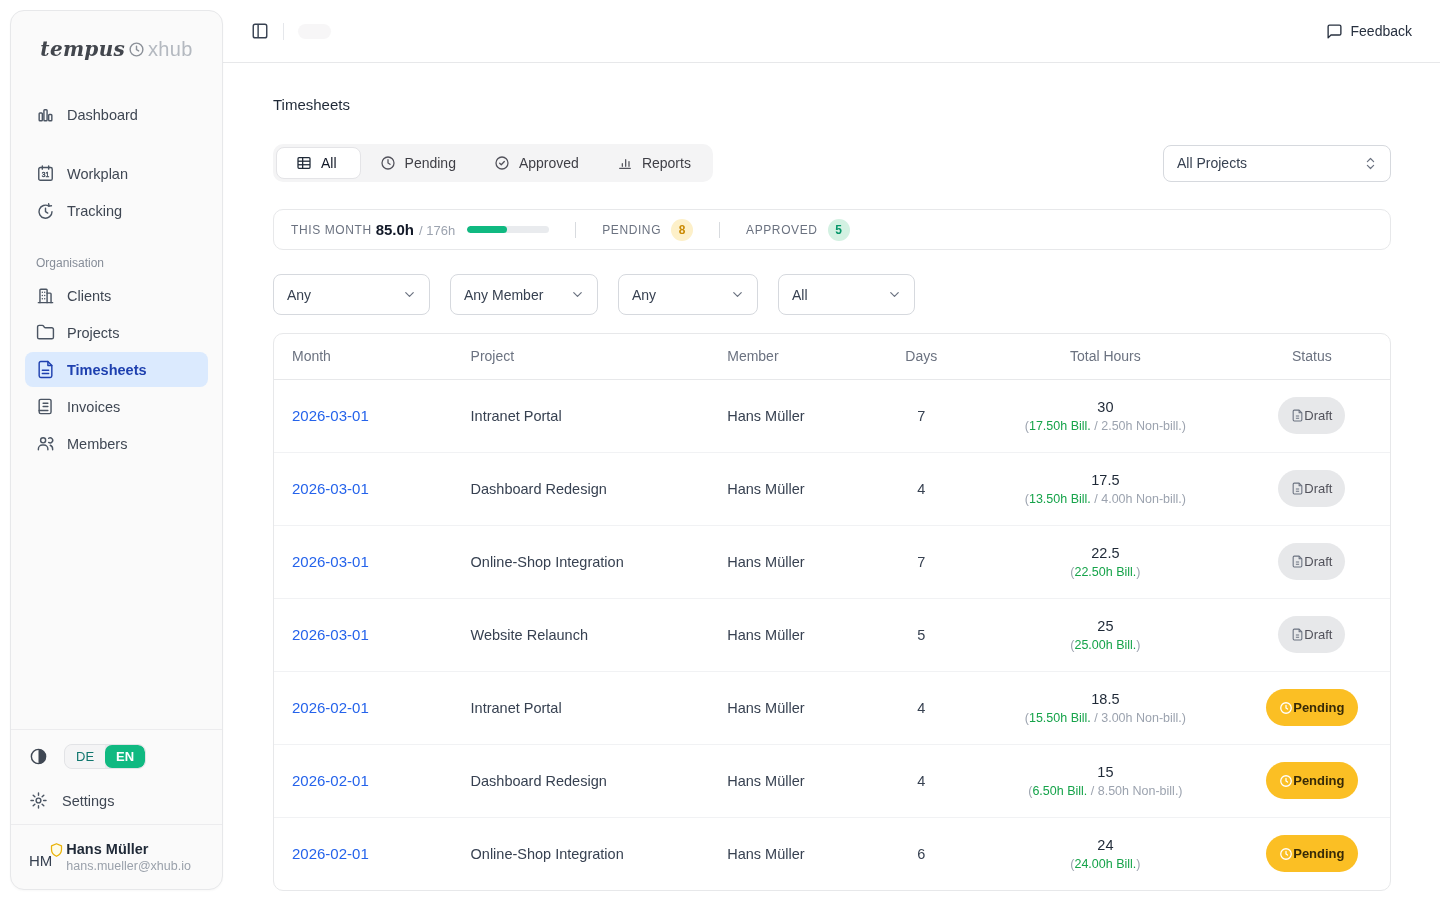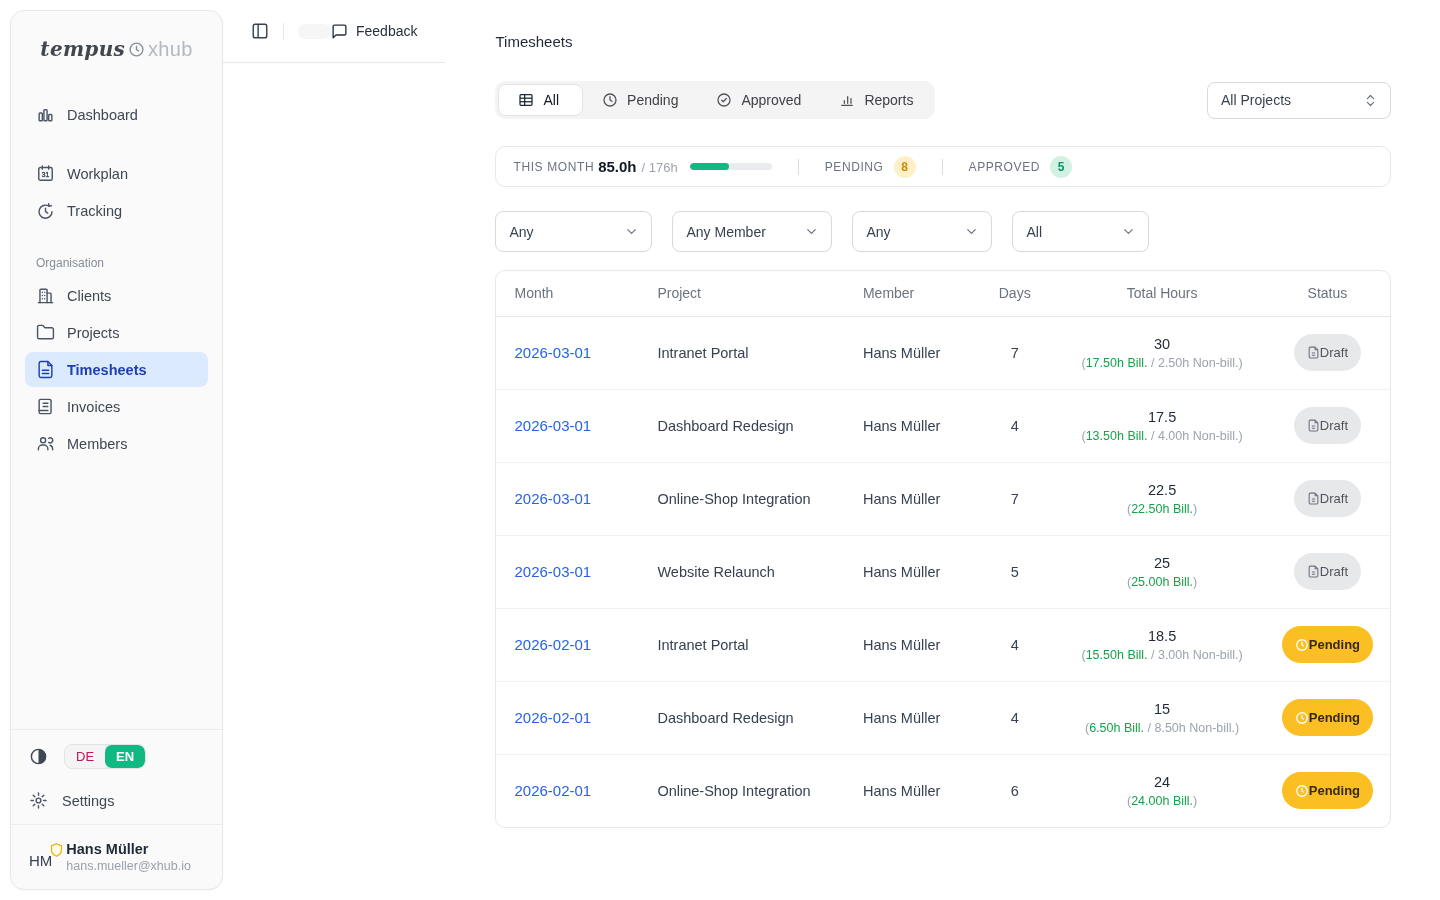--- a/index.html
+++ b/index.html
@@ -22,36 +22,36 @@
   .nav-item svg { color:#4b5563; flex:0 0 auto; }
   .nav-item.active { background:#dbeafe; color:#1e40af; font-weight:700; }
   .nav-item.active svg { color:#1e40af; }
   .nav-gap { height:22px; }
   .nav-section { font-size:12px; color:#868d98; padding:0 11px; margin:4px 0 8px; }
   .sb-spacer { flex:1; }
   .sb-footer { border-top:1px solid #ececee; padding:14px 18px 12px; }
   .lang-row { display:flex; align-items:center; gap:16px; margin-bottom:16px; }
   .lang-row > svg { color:#3f4753; }
   .lang-toggle { display:flex; background:#e9eaec; border:1px solid #e2e3e6; border-radius:8px; overflow:hidden; }
-  .lang-de { padding:4px 11px; font-size:13px; color:#be185d; background:#f4f4f5; }
+  .lang-de { padding:4px 11px; font-size:13px; color:#0f766e; background:#f4f4f5; }
   .lang-en { padding:4px 11px; font-size:13px; color:#fff; font-weight:700;
     background:#10b981; border-radius:7px; }
   .settings-row { display:flex; align-items:center; gap:14px; font-size:14.5px;
     color:#3f4753; padding:6px 0 2px; cursor:pointer; }
   .settings-row svg { color:#4b5563; }
   .user-row { border-top:1px solid #ececee; padding:16px 18px; display:flex;
     align-items:center; gap:14px; }
   .avatar-wrap { position:relative; padding-top:8px; }
   .avatar-initials { font-size:15px; color:#374151; }
   .shield-badge { position:absolute; top:-2px; right:-12px; }
   .user-name { font-size:14.5px; font-weight:700; color:#1f2937; }
   .user-email { font-size:12.5px; color:#9aa1ab; margin-top:2px; }
 
   
-  .main { margin-left:223px; height:900px; display:flex; }
+  .main { margin-left:223px; height:900px; display:flex; flex-direction:column; }
   .topbar { height:63px; border-bottom:1px solid #e7e8ea; display:flex;
     align-items:center; justify-content:space-between; padding:0 28px; flex:0 0 auto; }
   .topbar-left { display:flex; align-items:center; gap:14px; }
   .icon-btn { display:flex; align-items:center; color:#374151; cursor:pointer; background:none; border:none; }
   .topbar-divider { width:1px; height:17px; background:#e5e7eb; }
   .skeleton-pill { width:33px; height:15px; border-radius:8px; background:#f7f6f7; }
   .feedback-btn { display:flex; align-items:center; gap:8px; font-size:14px;
     color:#27303f; background:none; border:none; cursor:pointer; }
 
   .content { padding:0 49px 0 50px; flex:1; }
@@ -61,40 +61,40 @@
   .tabs { display:flex; align-items:center; background:#f4f4f5; border-radius:10px; padding:3px; }
   .tab { display:flex; align-items:center; gap:9px; padding:8px 19px; font-size:14px;
     color:#3f3f46; border-radius:8px; cursor:pointer; white-space:nowrap; }
   .tab svg { color:#52525b; }
   .tab.active { background:#fff; border:1px solid #e4e4e7; color:#111827; padding:7px 23px 7px 19px; }
   .tab.active svg { color:#1f2937; }
   .select { display:flex; align-items:center; justify-content:space-between;
     border:1px solid #d6d9de; border-radius:8px; background:#fff; height:38px;
     padding:0 12px 0 13px; font-size:14px; color:#374151; cursor:pointer; }
   .select svg { color:#6b7280; }
-  .project-select { width:184px; height:37px; }
+  .project-select { width:228px; height:37px; }
 
   .stats-bar { margin-top:27px; height:41px; border:1px solid #e7e8ea; border-radius:10px;
     display:flex; align-items:center; padding:0 17px; }
   .stat-label { font-size:12px; letter-spacing:.6px; color:#6b7280; }
   .stat-hours { margin-left:4px; display:flex; align-items:baseline; gap:5px; }
   .hours-done { font-size:15px; font-weight:700; color:#111827; }
   .hours-total { font-size:13px; color:#9ca3af; }
   .progress-track { width:82px; height:7px; border-radius:4px; background:#e9ebee;
     margin-left:12px; overflow:hidden; }
   .progress-fill { height:100%; border-radius:4px; background:#10b981; }
   .stat-divider { width:1px; height:16px; background:#d8dbdf; margin:0 26px; }
   .count-badge { width:22px; height:22px; border-radius:50%; display:flex; align-items:center;
     justify-content:center; font-size:12px; font-weight:700; margin-left:10px; }
   .count-pending { background:#fdf0c9; color:#ca8a04; }
   .count-approved { background:#d3f1e2; color:#059669; }
 
   .filters-row { margin-top:24px; display:flex; gap:20px; }
   .filter-select { height:41px; }
-  .fw1 { width:157px; } .fw2 { width:160px; } .fw3 { width:140px; } .fw4 { width:137px; }
+  .fw1 { width:157px; } .fw2 { width:148px; } .fw3 { width:140px; } .fw4 { width:137px; }
 
   
   .table-card { margin-top:18px; border:1px solid #e7e8ea; border-radius:10px; overflow:hidden; }
   table { width:100%; border-collapse:collapse; table-layout:fixed; }
   col.c1{width:16%} col.c2{width:23%} col.c3{width:14%} col.c4{width:10%} col.c5{width:23%} col.c6{width:14%}
   thead th { height:45px; font-size:14px; font-weight:400; color:#6b7280;
     border-bottom:1px solid #e7e8ea; text-align:left; padding-left:18px; }
   thead th.center { text-align:center; padding-left:0; }
   tbody td { height:73px; border-top:1px solid #f1f2f4; padding-left:18px; vertical-align:middle; }
   tbody tr:first-child td { border-top:none; }

